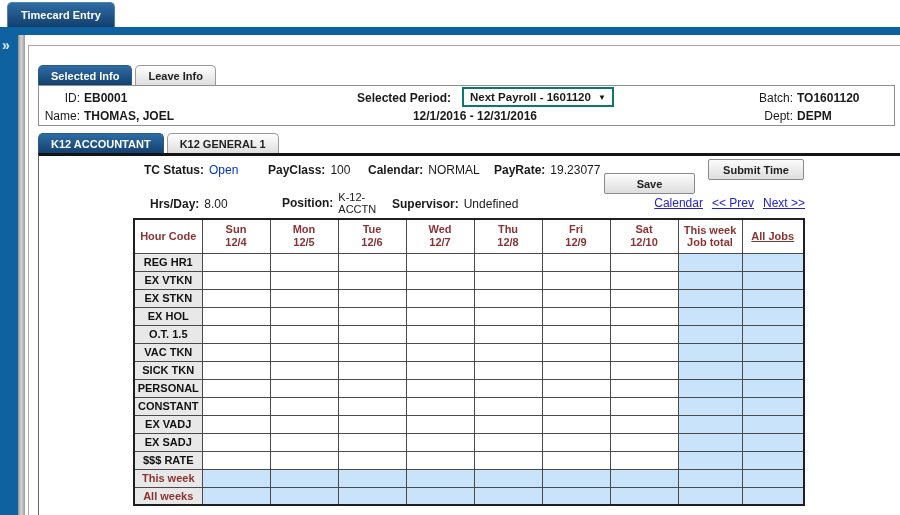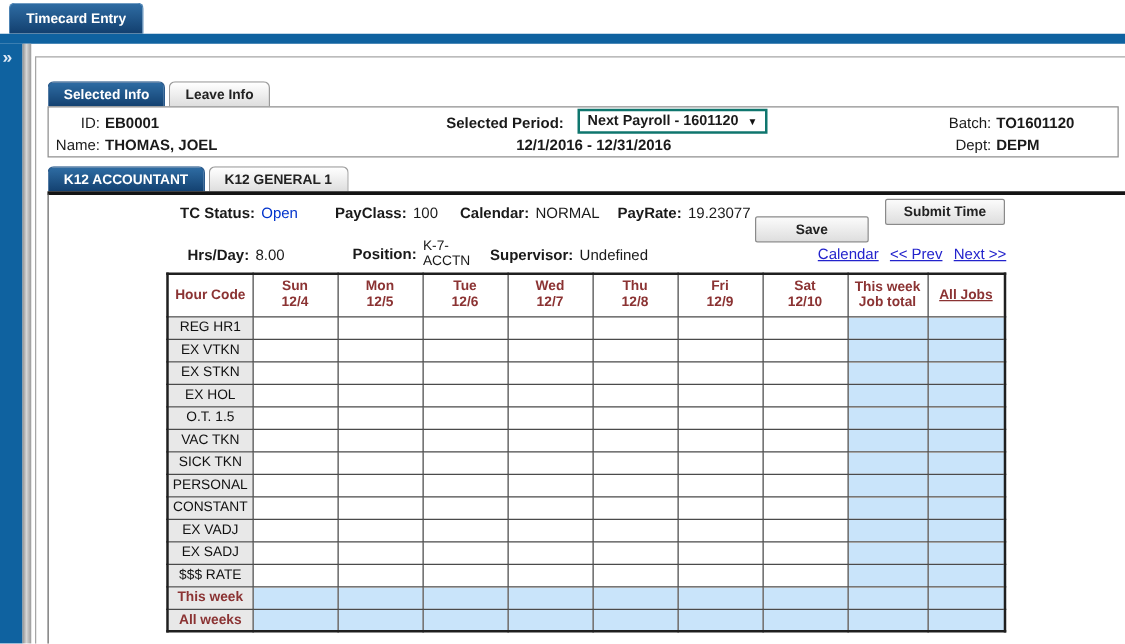--- a/index.html
+++ b/index.html
@@ -61,21 +61,21 @@
 
   
   .tc-table{position:absolute;left:133px;top:218px;border-collapse:collapse;table-layout:fixed;
     border:2px solid #1f1f1f;font-size:11px;}
   .tc-table th,.tc-table td{border:1px solid #4a4a4a;overflow:hidden;}
   .tc-table th.corner{width:68px;color:var(--maroon);font-weight:bold;background:#fff;}
   .tc-table th.day-head{width:68px;color:var(--maroon);font-weight:bold;background:#fff;line-height:1.25;}
   .tc-table th.tot-head{color:var(--maroon);font-weight:bold;background:#fff;line-height:1.15;padding:0 2px;}
   .tc-table thead tr{height:34px;}
   .tc-table tbody tr{height:18px;}
-  .tc-table th.rowlab{background:#e8e8e8;font-weight:normal;color:#111;font-size:11px;padding:0 1px;white-space:nowrap;}
+  .tc-table th.rowlab{background:#e8e8e8;font-weight:bold;color:#111;font-size:11px;padding:0 1px;white-space:nowrap;}
   .tc-table th.rowlab.summary{color:var(--maroon);font-weight:bold;}
   .tc-table td.daycell{background:#fff;}
   .tc-table td.bluecell{background:var(--cell-blue);}
   .col-tot1{width:64px;} .col-tot2{width:62px;text-decoration:underline;}
 </style>
 </head>
 <body>
 
 <div id="screen">
 
@@ -146,21 +146,21 @@
   </div>
   <button class="btn" style="left:604px;top:173px;width:91px;">Save</button>
   <button class="btn" style="left:708px;top:159px;width:96px;">Submit Time</button>
 
   <div class="fline" style="left:150px;top:196px;">
     <span class="blabel">Hrs/Day:</span>
     <span class="nvalue">8.00</span>
   </div>
   <div class="fline" style="left:282px;top:190px;height:26px;">
     <span class="blabel">Position:</span>
-    <span class="pos-value">K-7-
+    <span class="pos-value">K-12-
 ACCTN</span>
   </div>
   <div class="fline" style="left:392px;top:196px;">
     <span class="blabel">Supervisor:</span>
     <span class="nvalue">Undefined</span>
   </div>
   <div class="links-row">
     <a class="link">Calendar</a>
     <a class="link">&lt;&lt; Prev</a>
     <a class="link">Next &gt;&gt;</a>

